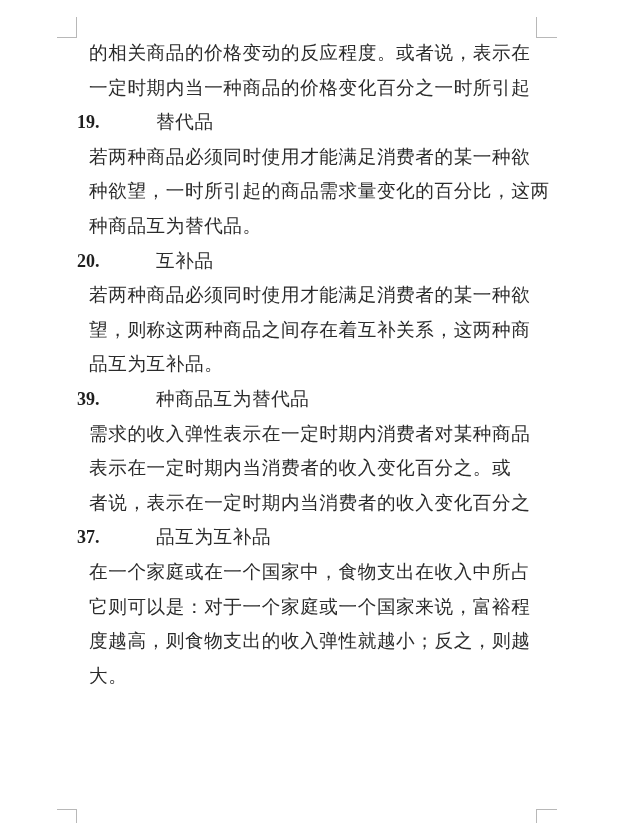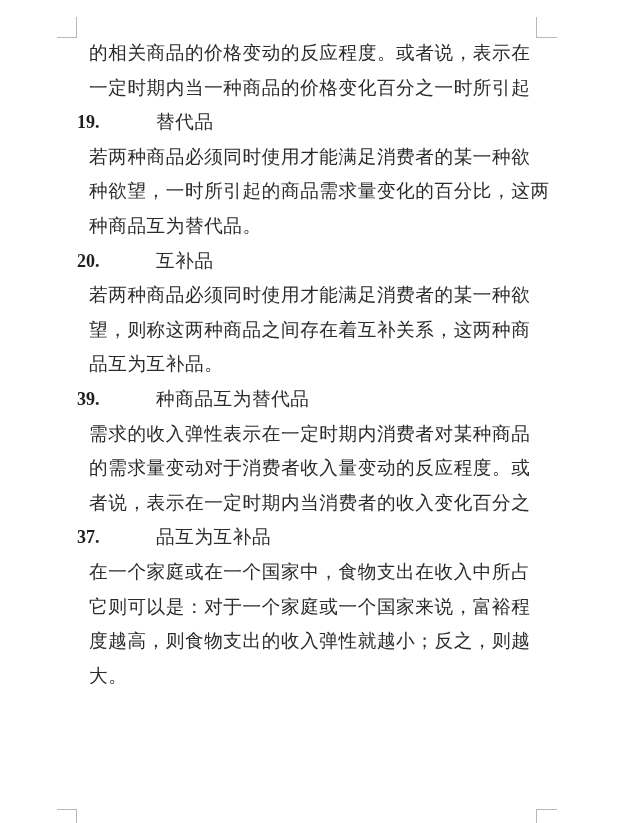--- a/index.html
+++ b/index.html
@@ -97,21 +97,21 @@
       <span class="line">若两种商品必须同时使用才能满足消费者的某一种欲</span>
       <span class="line">望，则称这两种商品之间存在着互补关系，这两种商</span>
       <span class="line">品互为互补品。</span>
     </div>
 
     <div class="section">
       <div class="heading">
         <span class="num">39.</span><span class="term">种商品互为替代品</span>
       </div>
       <span class="line">需求的收入弹性表示在一定时期内消费者对某种商品</span>
-      <span class="line">的需求量变动对于消费者收入量变动的反应程度。或</span>
+      <span class="line">表示在一定时期内当消费者的收入变化百分之。或</span>
       <span class="line">者说，表示在一定时期内当消费者的收入变化百分之</span>
     </div>
 
     <div class="section">
       <div class="heading">
         <span class="num">37.</span><span class="term">品互为互补品</span>
       </div>
       <span class="line">在一个家庭或在一个国家中，食物支出在收入中所占</span>
       <span class="line">它则可以是：对于一个家庭或一个国家来说，富裕程</span>
       <span class="line">度越高，则食物支出的收入弹性就越小；反之，则越</span>

